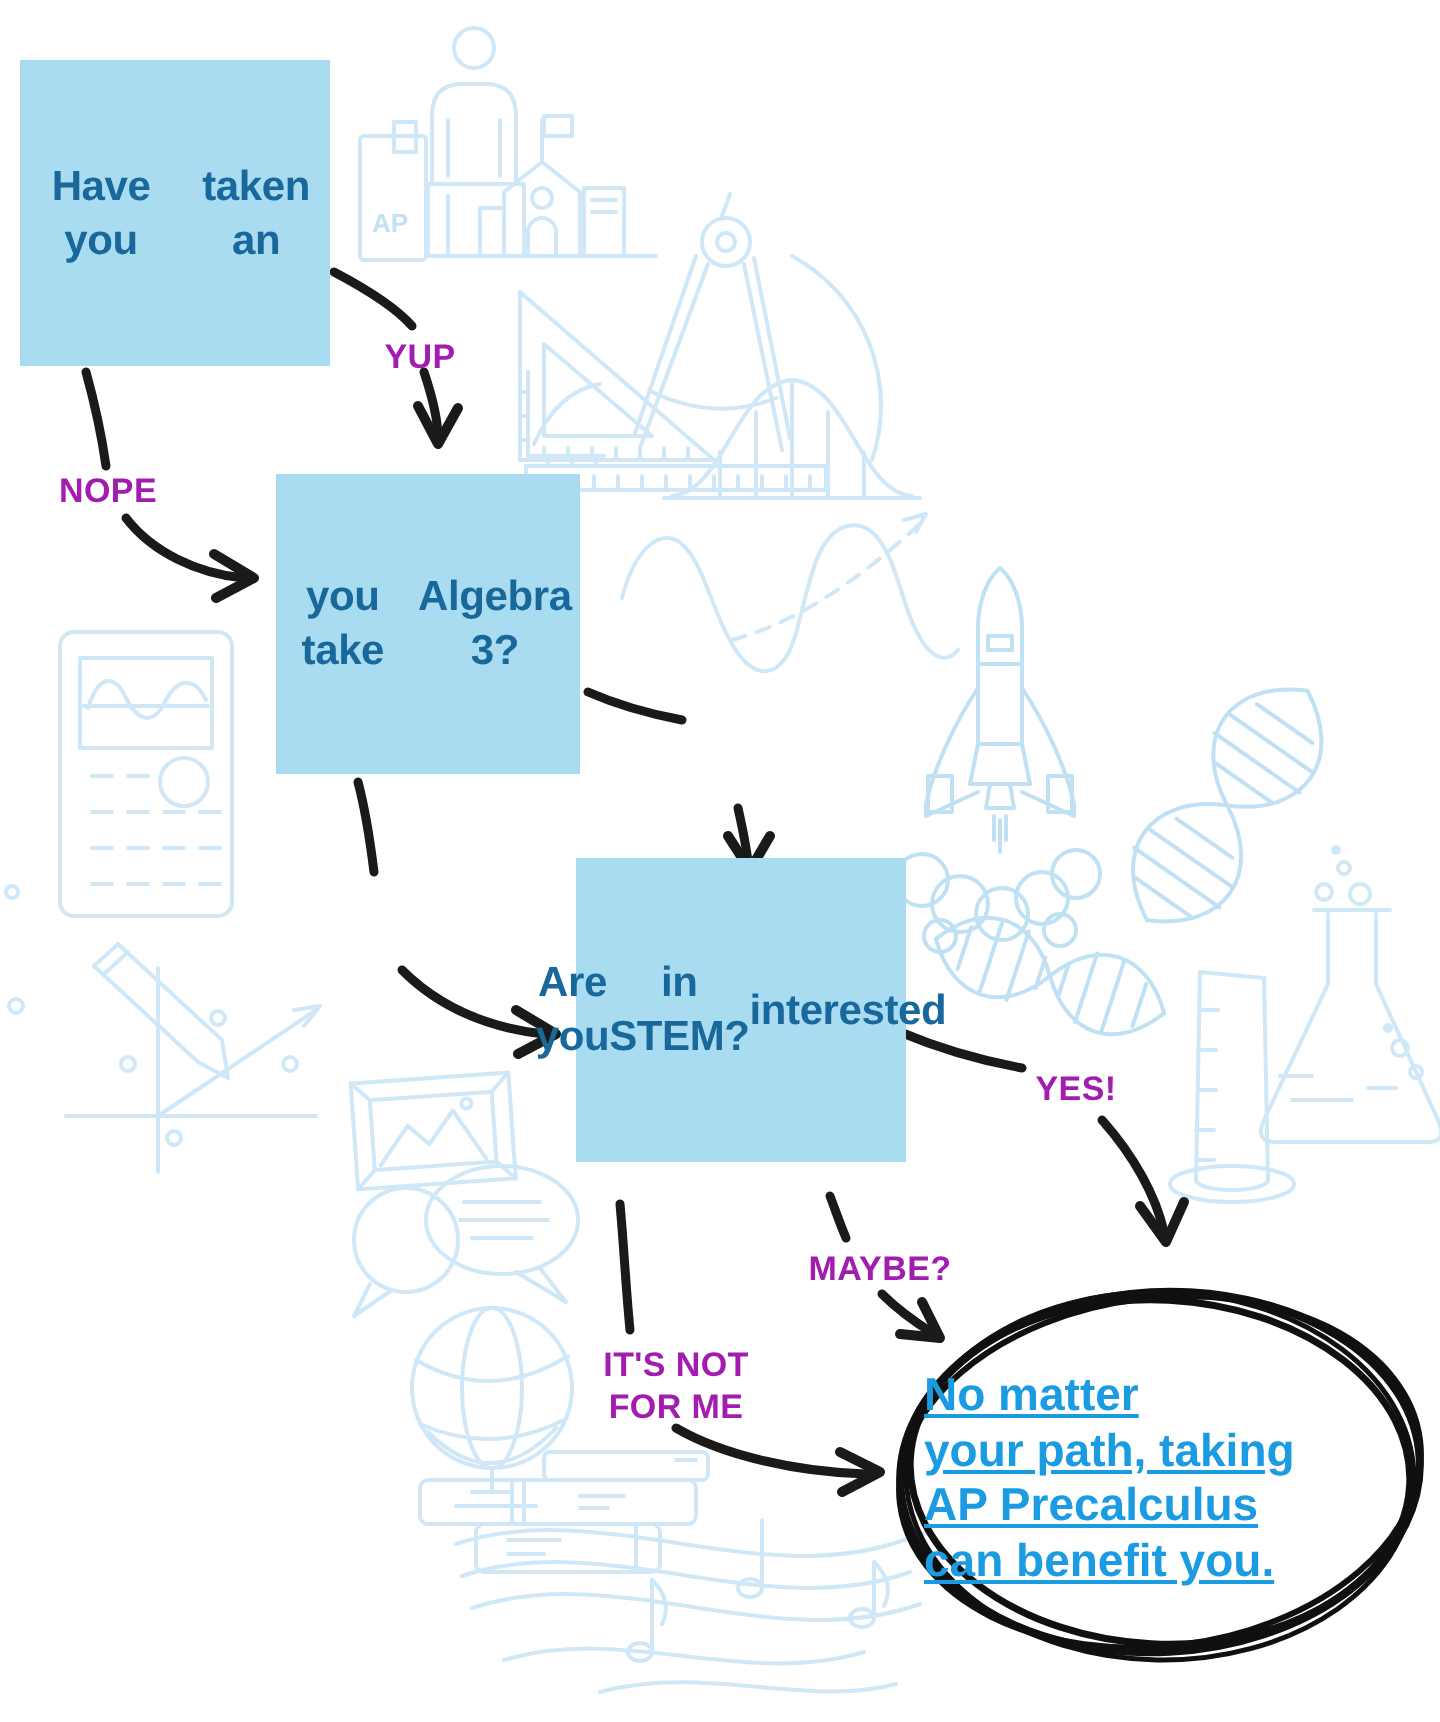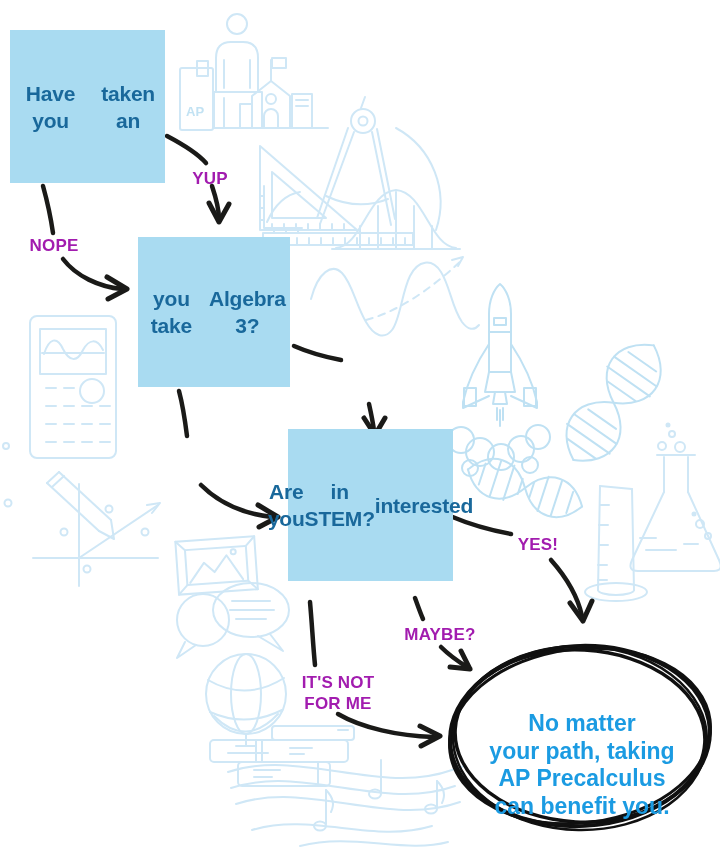--- a/index.html
+++ b/index.html
@@ -9,22 +9,22 @@
   .art{stroke:#cfe7f6;fill:none;stroke-width:2;stroke-linecap:round;stroke-linejoin:round;}
   .art2{stroke:#bfe1f3;fill:none;stroke-width:2;stroke-linecap:round;stroke-linejoin:round;}
   .ink{stroke:#1a1a18;fill:none;stroke-width:4.5;stroke-linecap:round;stroke-linejoin:round;}
   .inkhead{stroke:#1a1a18;fill:none;stroke-width:5;stroke-linecap:round;stroke-linejoin:round;}
   .scribble{stroke:#101010;fill:none;stroke-linecap:round;}
   .node{position:absolute;background:#a9dbf1;display:flex;flex-direction:row;
         justify-content:center;align-items:center;text-align:center;
         color:#19689b;font-weight:bold;font-size:21px;line-height:27px;letter-spacing:-0.2px;}
   .edge-label{position:absolute;color:#a21caf;font-weight:bold;font-size:17px;
         line-height:21px;text-align:center;letter-spacing:0.2px;white-space:nowrap;}
-  .result-text{position:absolute;left:462px;top:710px;width:240px;text-align:center;
-        color:#1b9be2;font-weight:bold;font-size:23px;line-height:27.5px;white-space:nowrap;}
+  .result-text{position:absolute;left:462px;top:684px;width:240px;text-align:left;
+        color:#1b9be2;font-weight:bold;font-size:23px;line-height:27.5px;white-space:nowrap;text-decoration:underline;}
 </style>
 </head>
 <body>
 
 <div id="stage">
 
   <svg class="layer" width="720" height="861" viewBox="0 0 720 861">
     <g class="art">
       <rect x="180" y="68" width="33" height="62" rx="2"></rect>
       <rect x="197" y="61" width="11" height="15"></rect>

